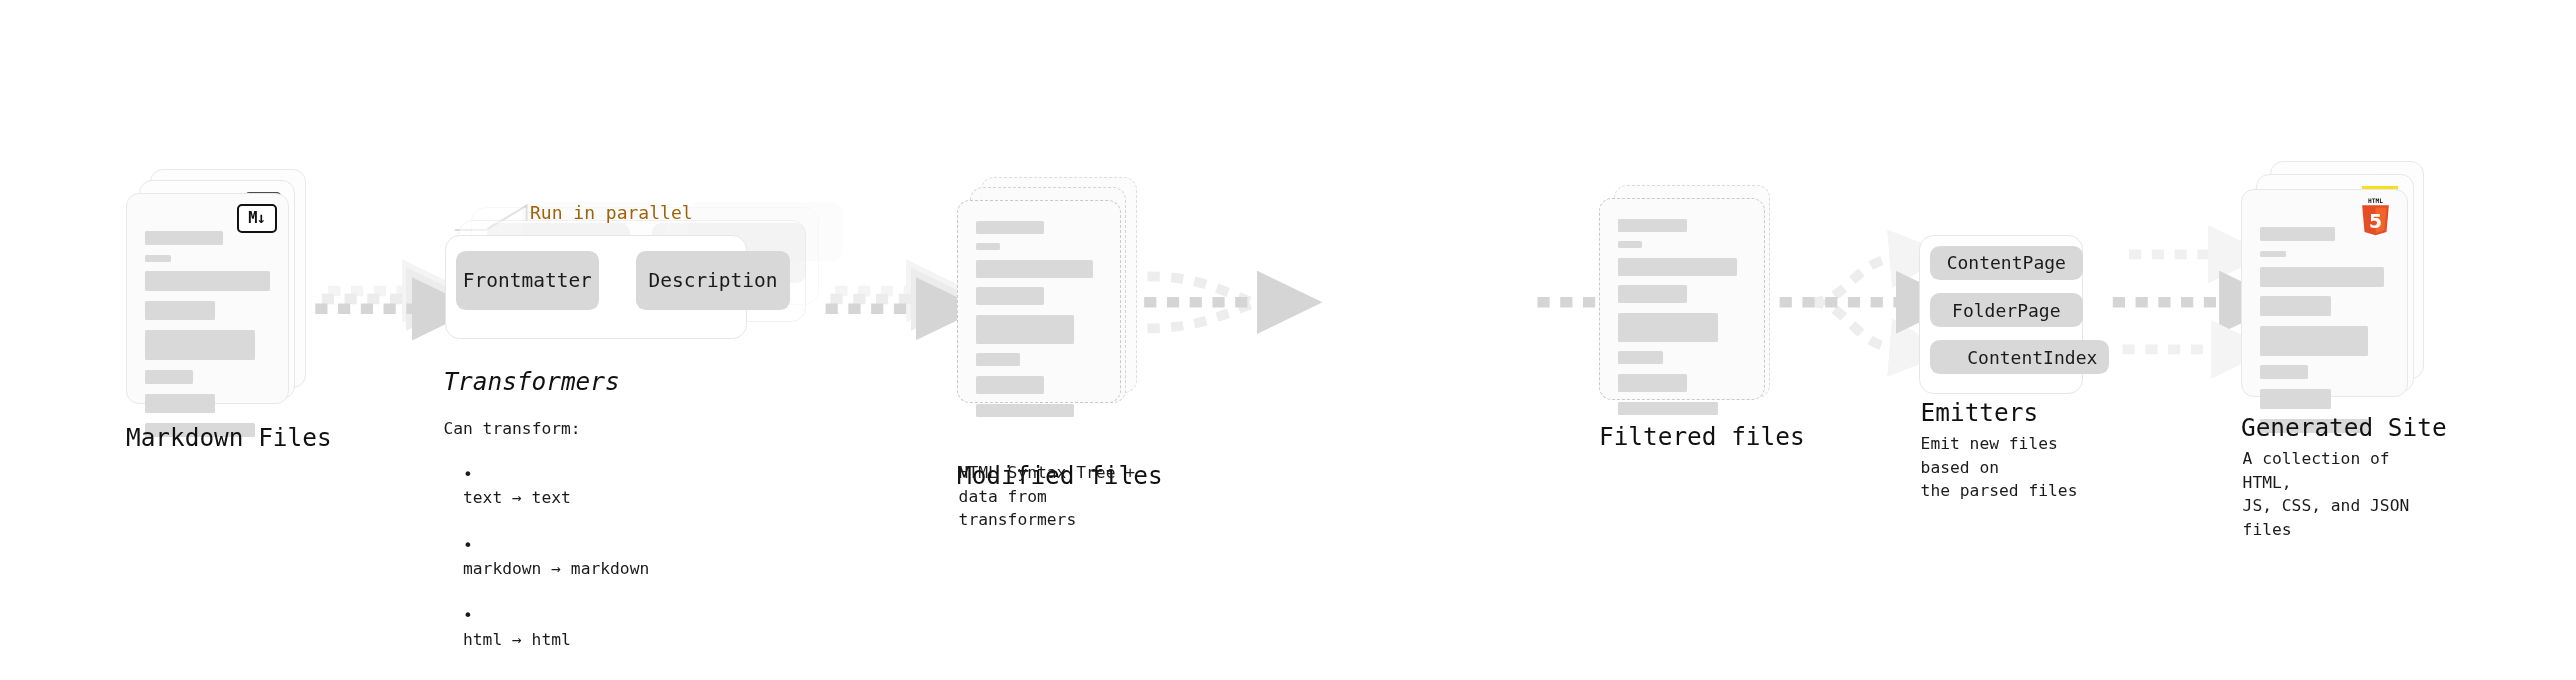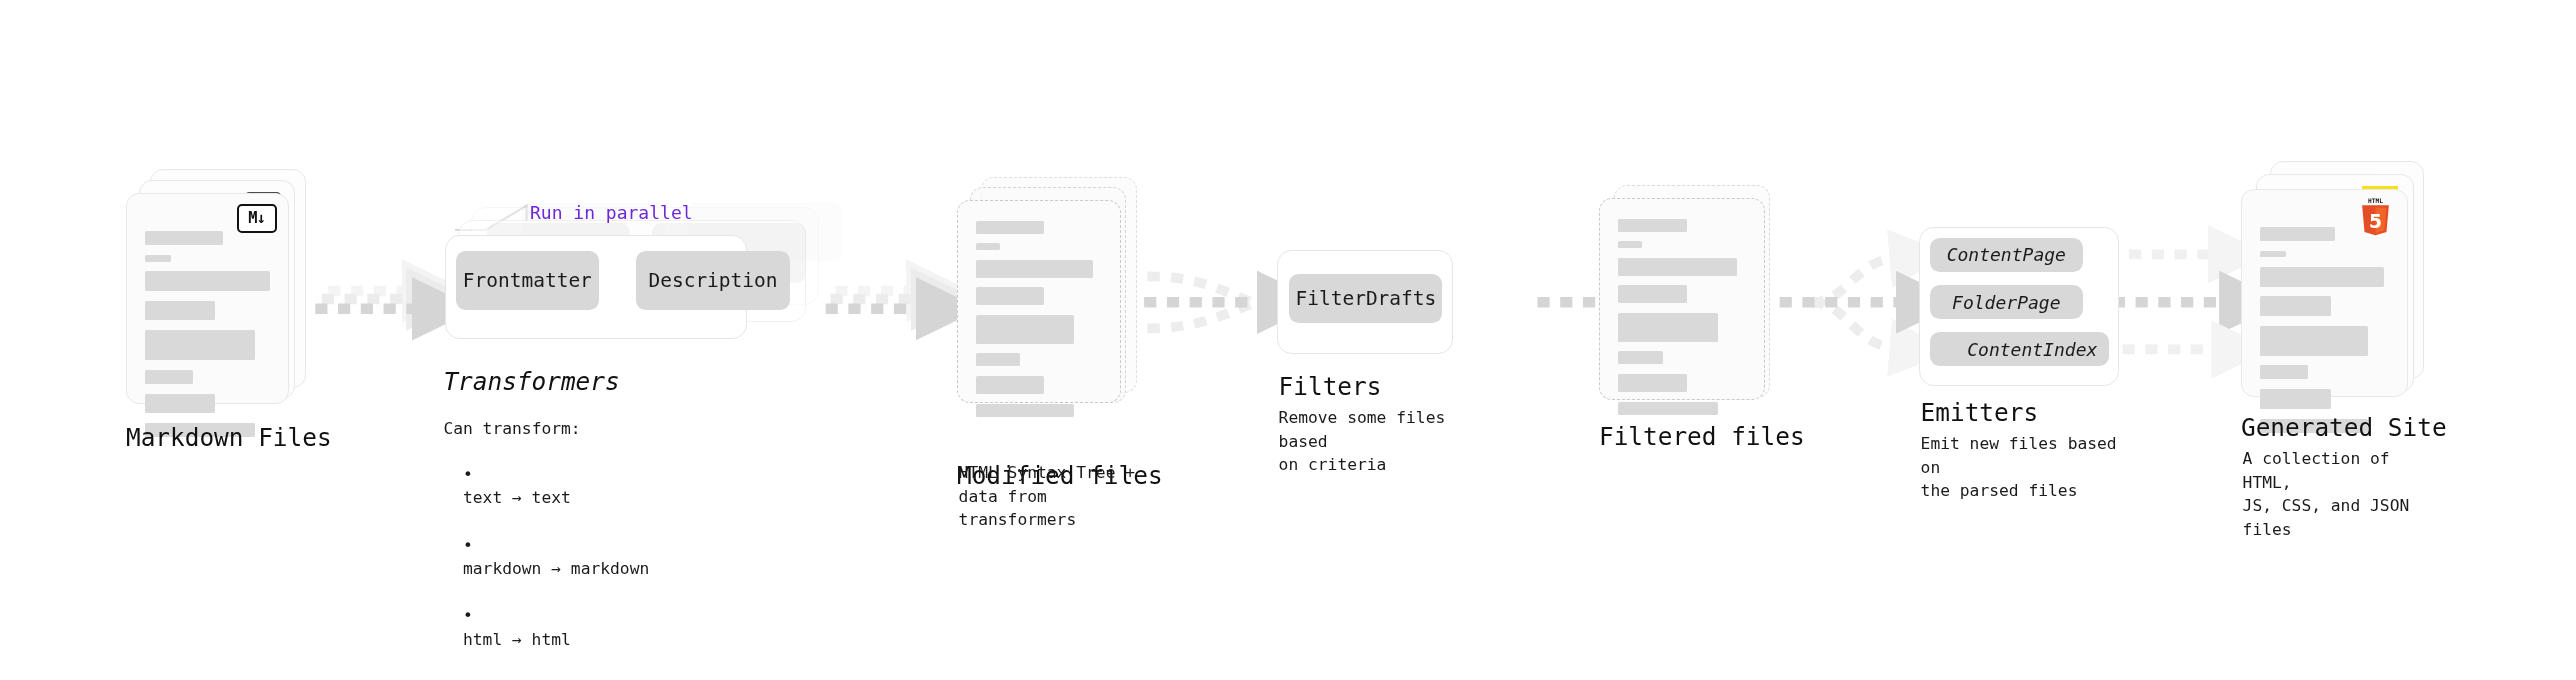--- a/index.html
+++ b/index.html
@@ -42,21 +42,21 @@
   .chip{position:absolute;background:#d8d8d8;border-radius:9.8px;
         display:flex;align-items:center;justify-content:center;
         font-size:19.5px;color:#1b1b1b;white-space:nowrap;}
   .chip.faded1{opacity:.45;}
   .chip.faded2{opacity:.25;}
 
   
   .title{position:absolute;font-size:24.4px;color:#111;white-space:nowrap;}
   .subtitle{position:absolute;font-size:16.3px;color:#1b1b1b;line-height:1.45;
             white-space:pre-line;}
-  .runlabel{position:absolute;font-size:18px;color:#6d28d9;white-space:nowrap;}
+  .runlabel{position:absolute;font-size:18px;color:#a16207;white-space:nowrap;}
 
   
   .ov{position:absolute;left:0;top:0;width:2576px;height:681px;
       pointer-events:none;overflow:visible;}
 </style>
 </head>
 <body>
 
 <div class="stage">
 
@@ -189,28 +189,20 @@
           <div class="bar" style="width:54%;height:18px;"></div>
           <div class="bar" style="width:78%;height:13px;"></div>
         </div>
       </div>
     </div>
     <div class="title" style="left:0;top:242px;margin-top:42px;">Modified files</div>
     <div class="subtitle" style="left:1.6px;top:276px;margin-top:8px;">HTML Syntax Tree +
 data from transformers</div>
   </div>
 
-  <div class="node" style="left:1277px;top:250px;">
-    <div class="panel" style="left:0;top:0;width:176px;height:104px;position:relative;">
-      <div class="chip" style="left:11.4px;top:23px;width:153px;height:49px;">FilterDrafts</div>
-    </div>
-    <div class="title" style="left:1.6px;top:122px;">Filters</div>
-    <div class="subtitle" style="left:1.6px;top:156px;">Remove some files based
-on criteria</div>
-  </div>
 
   <div class="node" style="left:1599px;top:185px;">
     <div class="stack" style="width:195px;height:236px;">
       <div class="card dashed" style="left:14.6px;top:0;width:156px;height:213px;opacity:.65;"></div>
       <div class="card dashed" style="left:0;top:13px;width:166px;height:202px;">
         <div class="card-body" style="top:19.5px;">
           <div class="bar" style="width:54%;height:13px;"></div>
           <div class="bar" style="width:19%;height:6.5px;"></div>
           <div class="bar" style="width:93%;height:18px;"></div>
           <div class="bar" style="width:54%;height:18px;"></div>
@@ -218,21 +210,21 @@
           <div class="bar" style="width:35%;height:13px;"></div>
           <div class="bar" style="width:54%;height:18px;"></div>
           <div class="bar" style="width:78%;height:13px;"></div>
         </div>
       </div>
     </div>
     <div class="title" style="left:0;top:237px;">Filtered files</div>
   </div>
 
   <div class="node" style="left:1919px;top:221px;">
-    <div class="panel" style="left:0;top:6px;width:200px;height:159px;position:relative;font-style:italic;">
+    <div class="panel" style="left:0;top:14px;width:164px;height:159px;position:relative;">
       <div class="chip" style="left:9.8px;top:9.8px;width:153px;height:34px;font-size:18px;">ContentPage</div>
       <div class="chip" style="left:9.8px;top:57px;width:153px;height:34px;font-size:18px;">FolderPage</div>
       <div class="chip" style="left:9.8px;top:104px;width:153px;height:34px;font-size:18px;padding-left:26px;">ContentIndex</div>
     </div>
     <div class="title" style="left:1.6px;top:177px;">Emitters</div>
     <div class="subtitle" style="left:1.6px;top:211px;">Emit new files based on
 the parsed files</div>
   </div>
 
   <div class="node" style="left:2241px;top:161px;">

